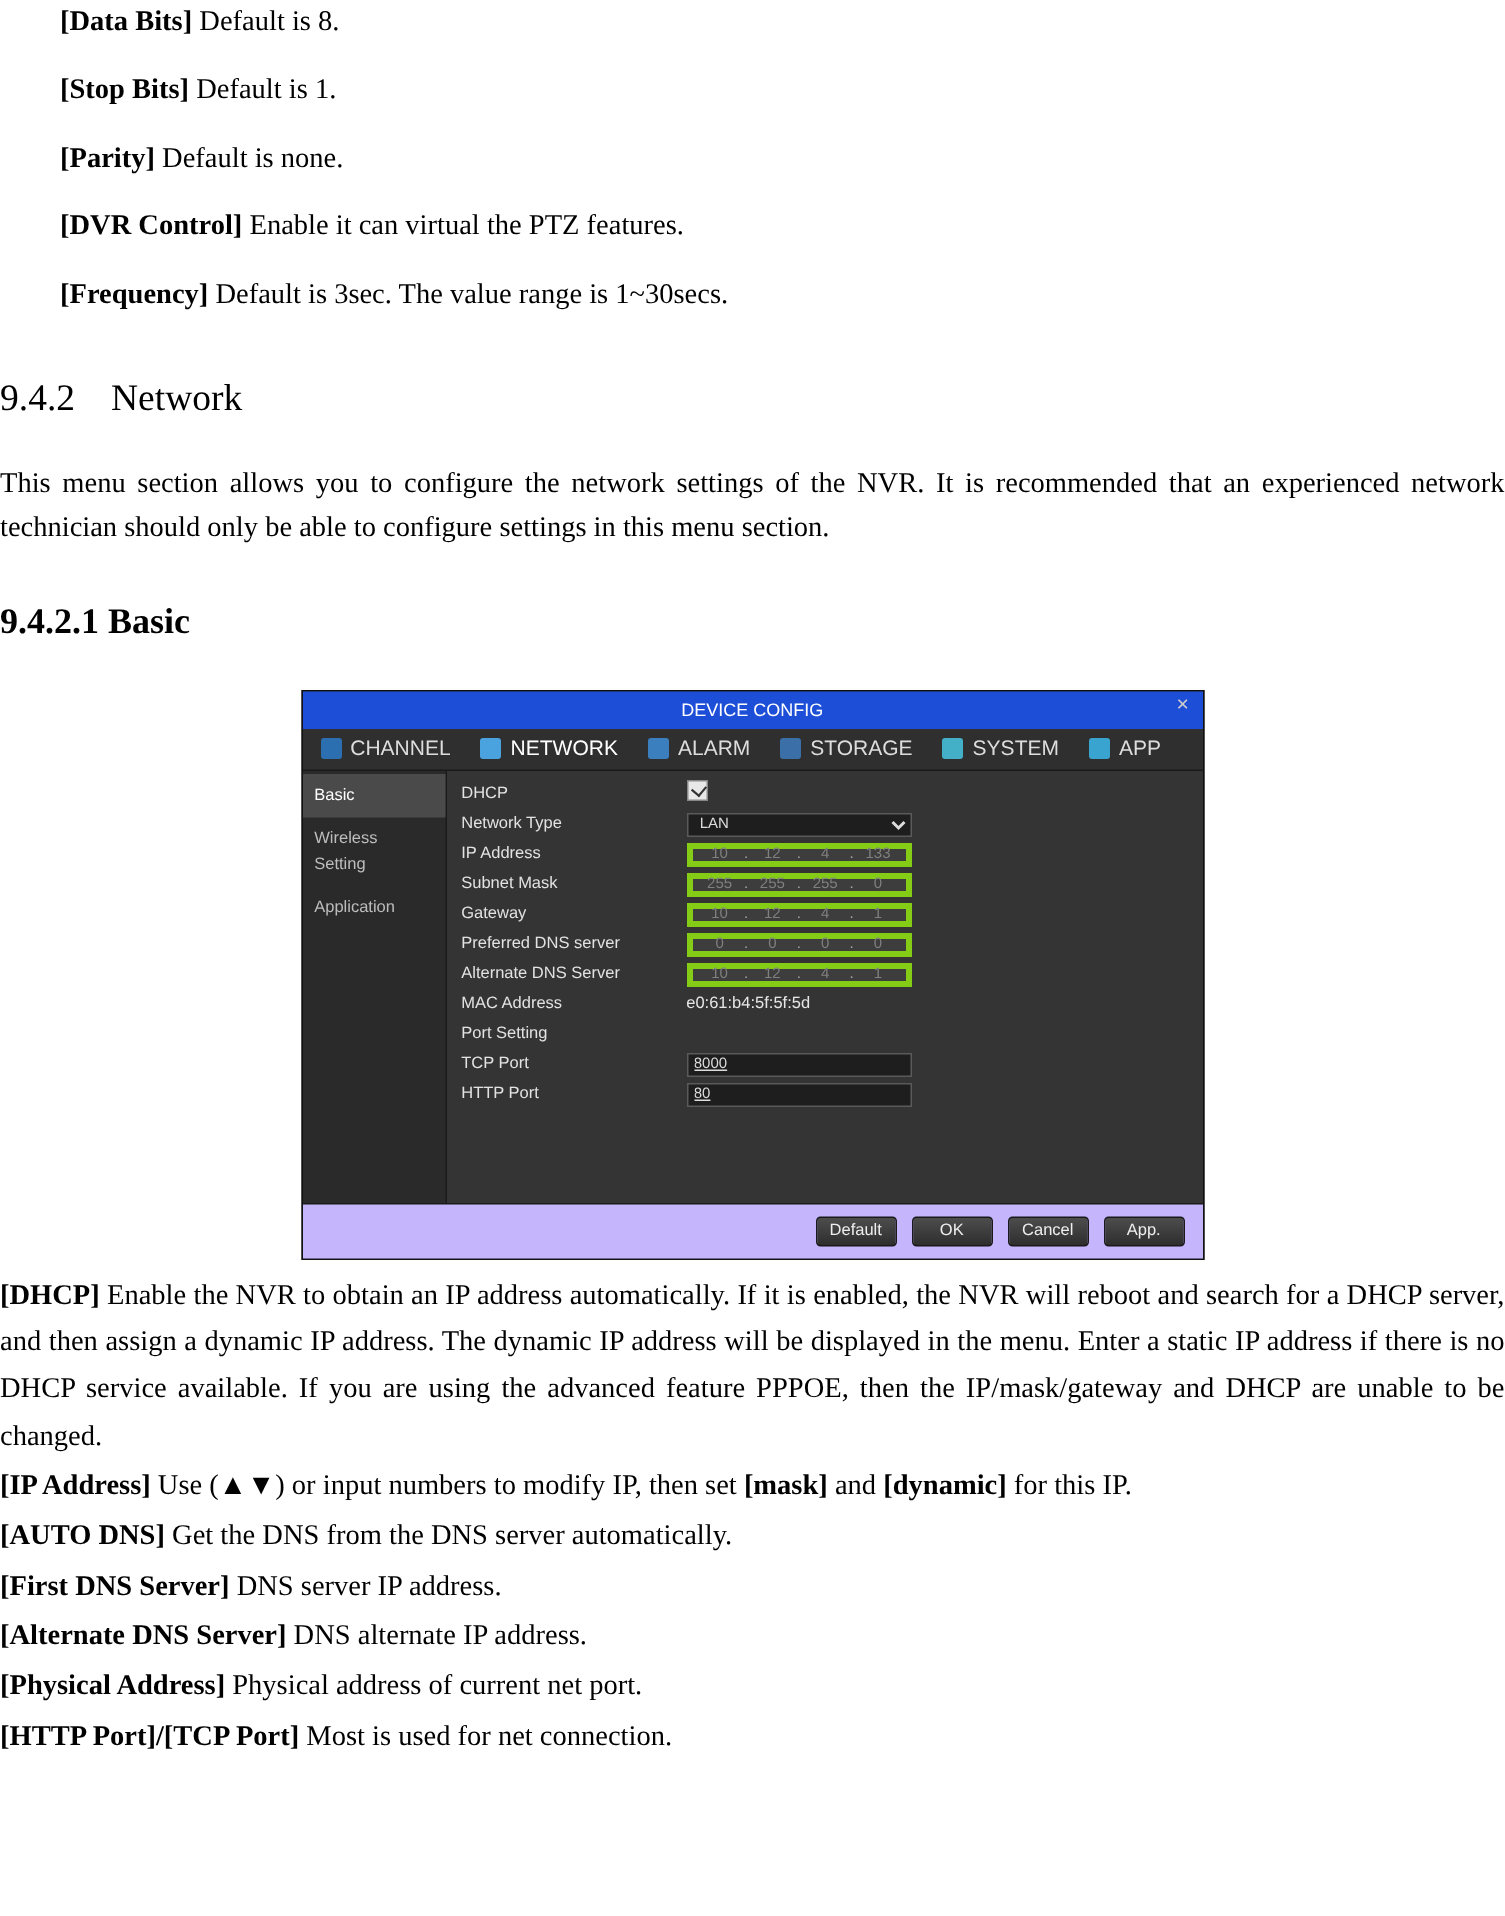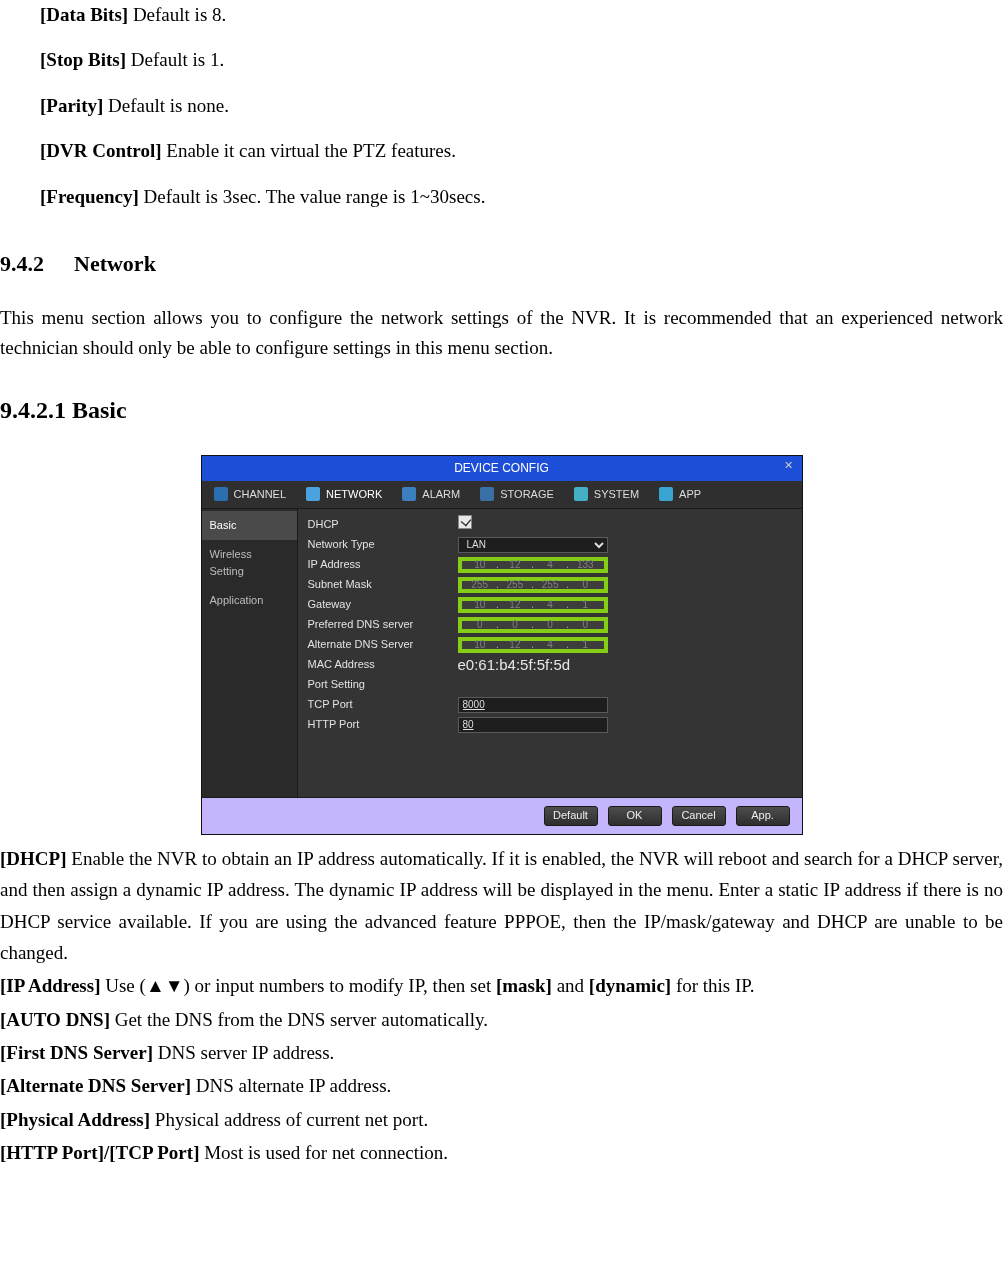--- a/index.html
+++ b/index.html
@@ -7,21 +7,21 @@
     font-family: "Times New Roman", Times, serif;
     font-size: 19px;
     color: #000;
     background: #fff;
     width: 1003px;
     line-height: 1.55;
   }
   .page { padding: 0; }
   .para-block { margin: 0 0 16px 40px; }
   .para-block .bold { font-weight: bold; }
-  .h2 { font-size: 22px; font-weight: bold; margin: 36px 0 22px 0; }
+  .h2 { font-size: 25px; font-weight: normal; margin: 36px 0 22px 0; }
   .h2 .num { display: inline-block; width: 74px; }
   .h3 { font-size: 24px; font-weight: bold; margin: 30px 0 26px 0; }
   .bodytext { text-align: justify; margin: 0 0 18px 0; }
   .defs { margin-top: 8px; }
   .defs p { text-align: justify; margin: 0 0 2px 0; line-height: 1.65; }
   .defs .bold { font-weight: bold; }
 
   
   .shot-wrap { text-align: center; margin: 10px 0 6px 0; }
   .shot {
@@ -50,21 +50,21 @@
   .shot .tabs {
     display: flex; align-items: center;
     background: #2f2f2f;
     border-bottom: 1px solid #1a1a1a;
     height: 28px;
     padding: 0 2px;
   }
   .shot .tab {
     display: flex; align-items: center; gap: 6px;
     padding: 0 10px; height: 100%;
-    color: #ddd; font-size: 11px;
+    color: #ddd; font-size: 14px;
     cursor: pointer;
   }
   .shot .tab.active { color: #fff; }
   .shot .tab .ticon {
     width: 14px; height: 14px;
     background: #2b6fb0;
     border-radius: 2px;
     display: inline-block;
   }
   .shot .tab .ticon.net { background: #4aa3df; }
@@ -133,21 +133,21 @@
   .shot .ip span { flex: 1; text-align: center; }
   .shot .ip .dot { flex: 0 0 auto; padding: 0 2px; color: #aaa; }
   .shot input.txt {
     width: 150px; height: 16px;
     background: #1e1e1e; color: #ddd;
     border: 1px solid #5a5a5a;
     font-size: 10px;
     padding-left: 4px;
     text-decoration: underline;
   }
-  .shot .static { color: #e6e6e6; font-size: 15px; }
+  .shot .static { color: #e6e6e6; font-size: 11px; }
   .shot .footer {
     display: flex; justify-content: flex-end; gap: 10px;
     padding: 8px 12px;
     background: #c4b5fd;
     border-top: 1px solid #1a1a1a;
   }
   .shot .btn {
     min-width: 54px; height: 20px;
     background: linear-gradient(#4d4d4d,#2e2e2e);
     border: 1px solid #1a1a1a;

